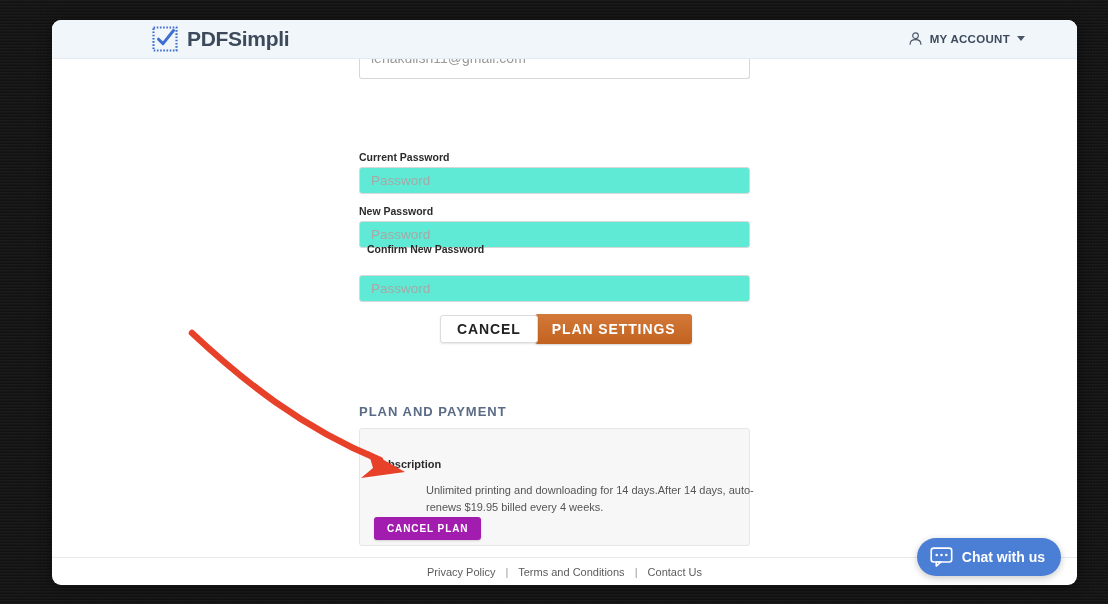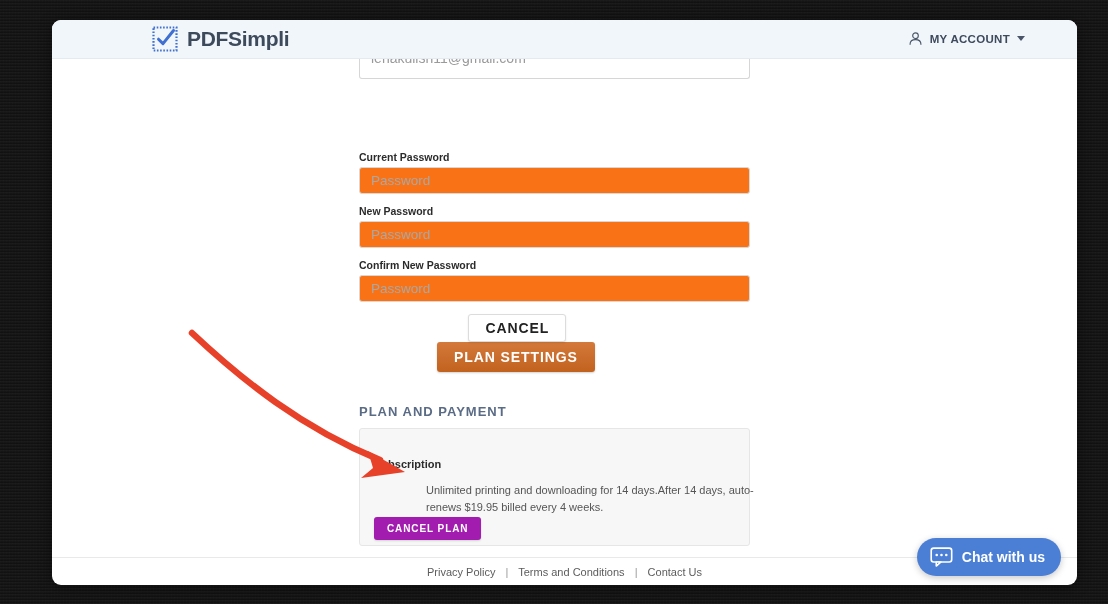--- a/index.html
+++ b/index.html
@@ -141,44 +141,43 @@
     color: #2b2b2b;
   }
   .text-input {
     position: absolute;
     left: 307px;
     width: 391px;
     height: 27px;
     box-sizing: border-box;
     border: 1px solid #d8d8d8;
     border-radius: 3px;
-    background: #f97316;
+    background: #5eead4;
     font-family: "Liberation Sans", sans-serif;
     font-size: 13.5px;
     color: #3a3a3a;
     padding: 0 11px;
     outline: none;
   }
   .text-input::placeholder { color: #a8a8a8; }
 
   #label-current { top: 92px; }
   #input-current { top: 108px; }
   #label-new     { top: 146px; }
   #input-new     { top: 162px; }
-  #label-confirm { top: 200px; }
+  #label-confirm { top: 184px; margin-left: 8px; }
   #input-confirm { top: 216px; }
 
   
   #actions {
     position: absolute;
     left: 388px;
     top: 255px;
     display: flex;
     align-items: center;
-    flex-direction: column;
   }
   .btn {
     font-family: "Liberation Sans", sans-serif;
     border: none;
     cursor: pointer;
     letter-spacing: 0.9px;
     font-weight: bold;
   }
   #btn-cancel {
     height: 28px;

